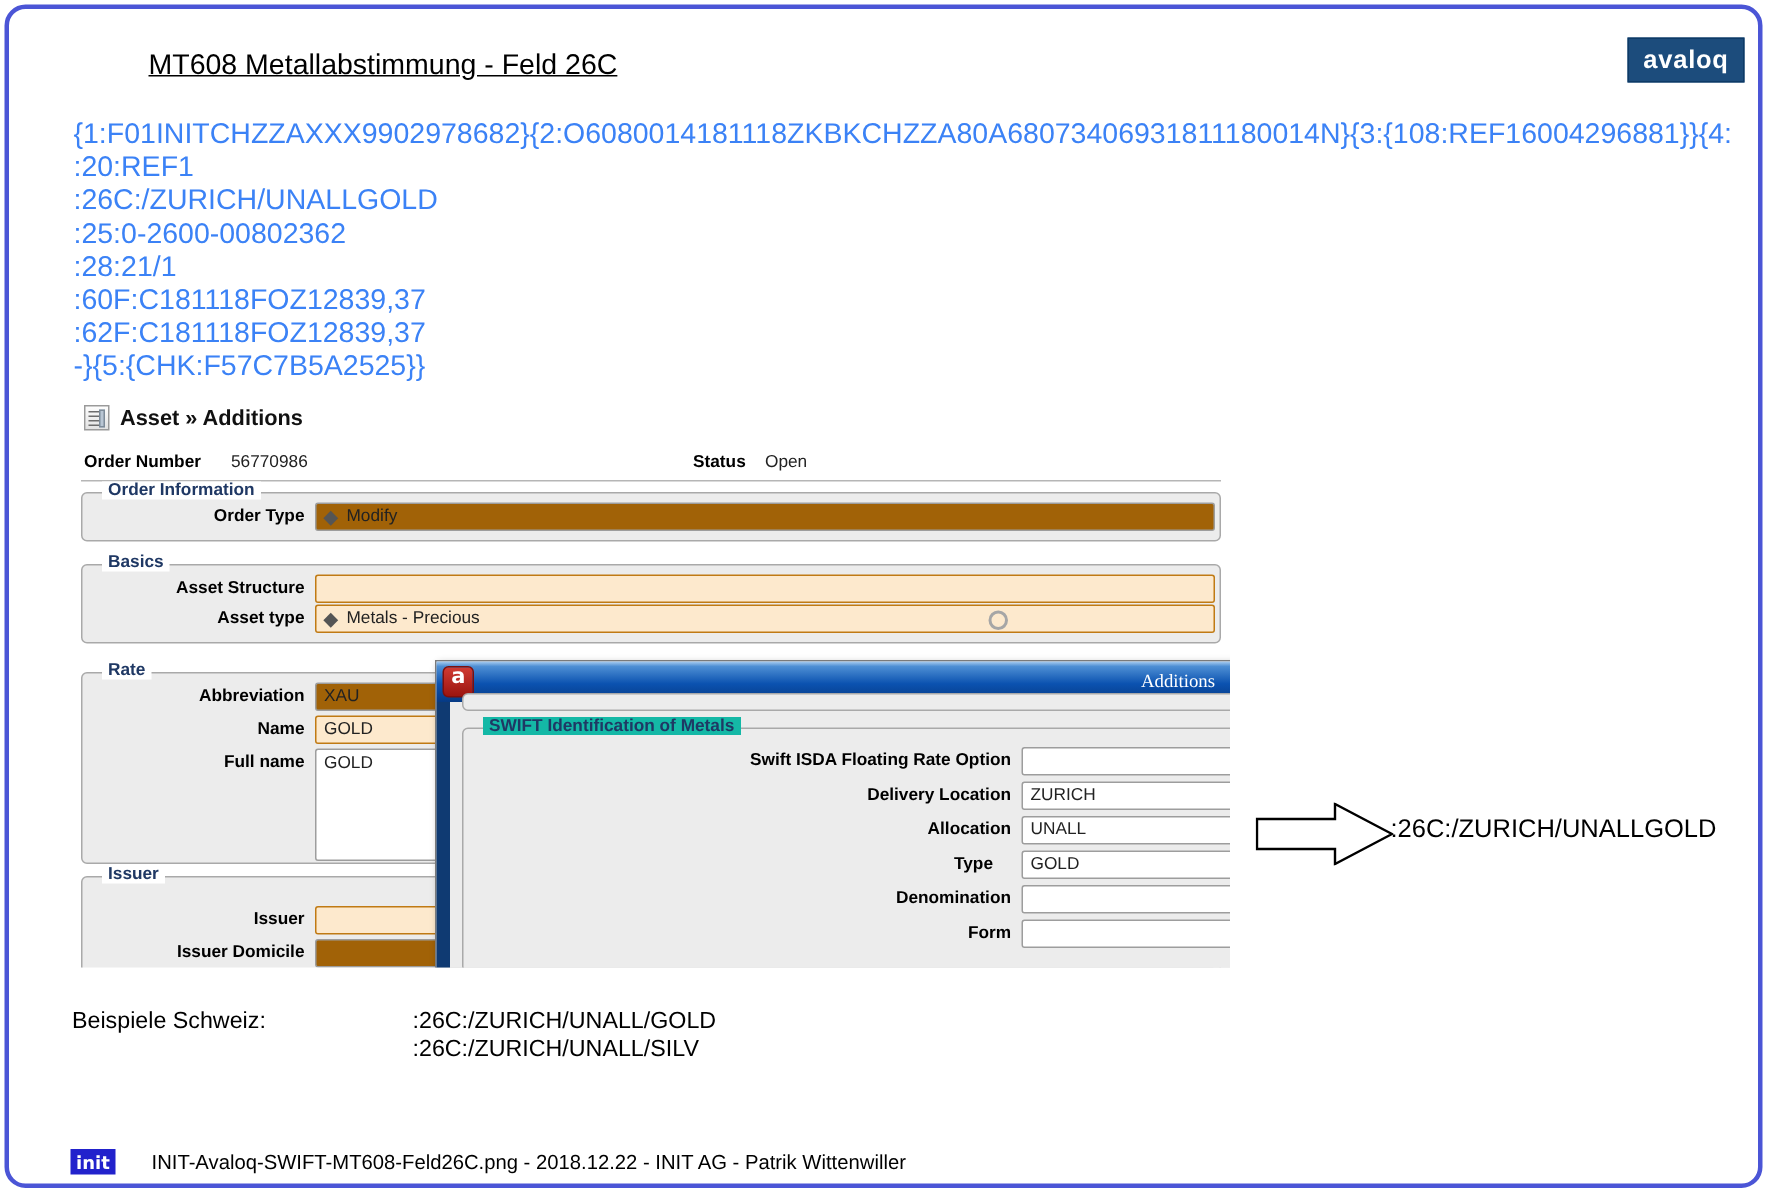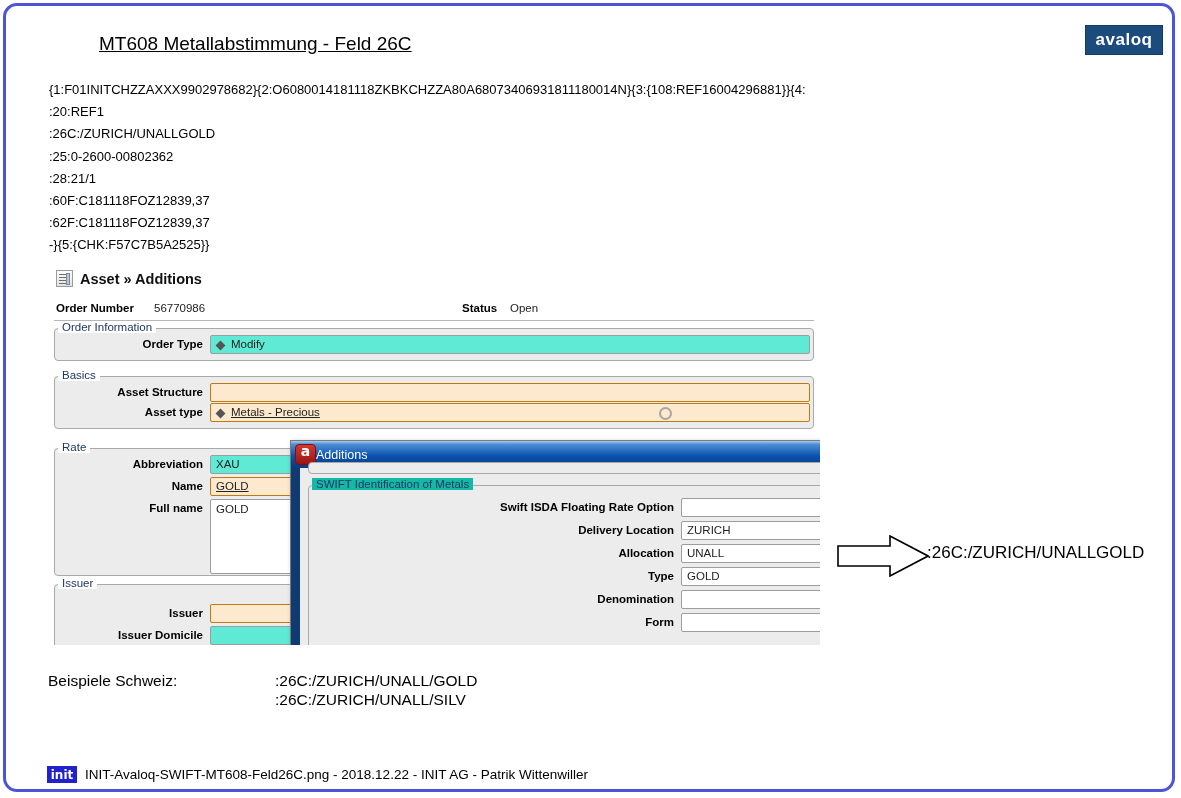--- a/index.html
+++ b/index.html
@@ -60,23 +60,23 @@
     text-decoration: underline;
     white-space: nowrap;
     margin-left: 48px;
   }
 
   
   #swift-message {
     position: absolute;
     left: 43px;
     top: 73px;
-    font-size: 13px;
+    font-size: 19px;
     line-height: 22.2px;
-    color: #000000;
+    color: #3b82f6;
     white-space: pre;
   }
 
   
   #app-screenshot {
     position: absolute;
     left: 44px;
     top: 262px;
     width: 770px;
     height: 377px;
@@ -156,60 +156,59 @@
   
   .group {
     position: absolute;
     background: #ececec;
     border: 1px solid #a9a9a9;
     border-radius: 4px;
     box-sizing: border-box;
   }
   .group > .legend {
     position: absolute;
-    left: 3px;
+    left: 13px;
     top: -8px;
     background: #ffffff;
     padding: 0 4px;
     font-size: 11.5px;
     color: #1f3864;
-    font-weight: normal;
+    font-weight: bold;
     white-space: nowrap;
   }
   .group.on-dialog > .legend {
     background: #14b8a6;
   }
 
   .field-label {
     position: absolute;
     font-size: 11.5px;
     font-weight: bold;
     color: #000000;
     text-align: right;
     white-space: nowrap;
   }
   .field-box {
     position: absolute;
     box-sizing: border-box;
-    background: #5eead4;
+    background: #a16207;
     border: 1px solid #9d9d9d;
     border-radius: 2px;
     font-size: 11.5px;
     color: #222222;
     padding-left: 5px;
     line-height: 17px;
     height: 19px;
     white-space: nowrap;
     overflow: hidden;
   }
   .field-box.white { background: #ffffff; }
   .field-box.highlight {
     background: #fde9cd;
     border-color: #c07a14;
-    text-decoration: underline;
   }
   .field-box.combo { padding-left: 20px; }
   .field-box.combo::before {
     content: "";
     position: absolute;
     left: 6px;
     top: 6px;
     width: 7px;
     height: 7px;
     background: #555555;
@@ -267,24 +266,25 @@
     position: absolute;
     left: 0; right: 0; top: -2px;
     text-align: center;
     color: #ffffff;
     font-size: 14px;
     font-weight: bold;
     font-family: "DejaVu Sans", sans-serif;
   }
   #dialog-title-text {
     flex: 1;
-    text-align: left;
+    text-align: right;
     color: #ffffff;
     font-size: 12.5px;
     padding-right: 24px;
+    font-family: Liberation Serif, serif;
   }
   #dialog-left-rail {
     position: absolute;
     left: 0;
     top: 27px;
     width: 9px;
     bottom: 0;
     background: #0f3a72;
   }
   #dialog-body {
@@ -340,21 +340,21 @@
   #examples .ex-label { width: 180px; white-space: nowrap; }
   #examples .ex-value { white-space: nowrap; margin-left: 47px; }
 
   
   #footer {
     position: absolute;
     left: 41px;
     top: 760px;
     display: flex;
     align-items: center;
-    gap: 8px;
+    gap: 24px;
     text-align: right;
   }
   #footer-logo {
     width: 30px;
     height: 17px;
     background: #2222cc;
     display: flex;
     align-items: center;
     justify-content: center;
     flex: none;
@@ -455,21 +455,21 @@
 
           <span class="field-label" style="left:100px; top:15px; width:265px;">Swift ISDA Floating Rate Option</span>
           <span class="field-box white" style="left:372px; top:12px; width:300px;"></span>
 
           <span class="field-label" style="left:100px; top:38px; width:265px;">Delivery Location</span>
           <span class="field-box white" style="left:372px; top:35px; width:300px;">ZURICH</span>
 
           <span class="field-label" style="left:100px; top:61px; width:265px;">Allocation</span>
           <span class="field-box white" style="left:372px; top:58px; width:300px;">UNALL</span>
 
-          <span class="field-label" style="left:100px; top:84px; width:265px;text-align:right;">Type</span>
+          <span class="field-label" style="left:88px; top:84px; width:265px;text-align:right;">Type</span>
           <span class="field-box white" style="left:372px; top:81px; width:300px;">GOLD</span>
 
           <span class="field-label" style="left:100px; top:107px; width:265px;">Denomination</span>
           <span class="field-box white" style="left:372px; top:104px; width:300px;"></span>
 
           <span class="field-label" style="left:100px; top:130px; width:265px;">Form</span>
           <span class="field-box white" style="left:372px; top:127px; width:300px;"></span>
         </div>
       </div>
     </div>

